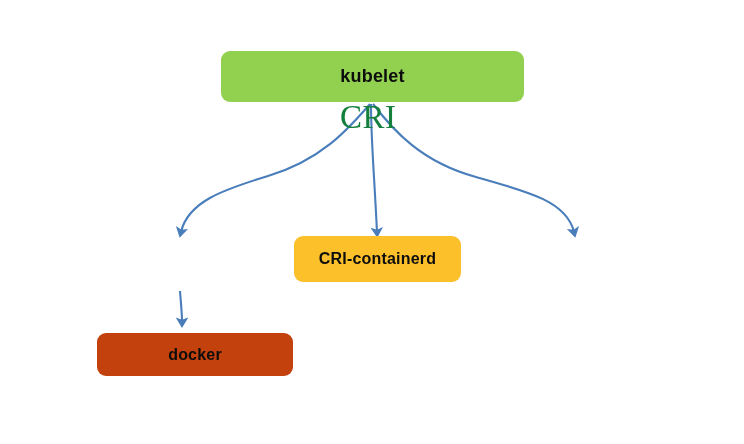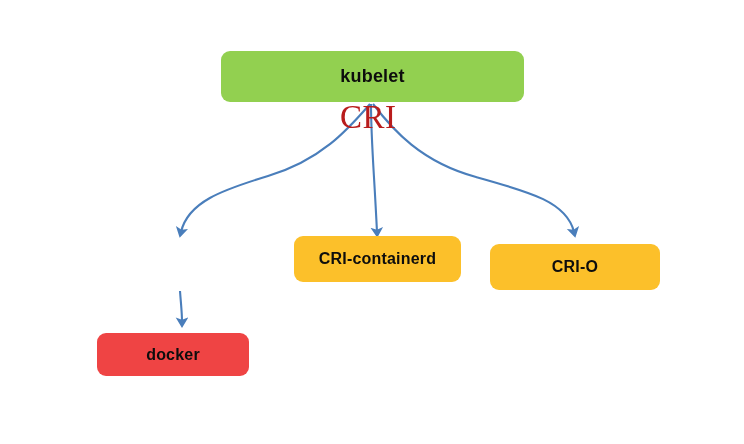--- a/index.html
+++ b/index.html
@@ -67,33 +67,33 @@
     left: 490px;
     top: 244px;
     width: 170px;
     height: 46px;
     background: #fcc02a;
     font-size: 16px;
   }
   .node-docker {
     left: 97px;
     top: 333px;
-    width: 152px;
+    width: 196px;
     height: 43px;
-    background: #ef4444;
+    background: #c2410c;
     font-size: 16px;
   }
   .edge-label {
     position: absolute;
     left: 340px;
     top: 101px;
     font-family: "Liberation Serif", serif;
     font-size: 33px;
     font-weight: normal;
-    color: #b91c1c;
+    color: #15803d;
     line-height: 1;
     letter-spacing: 0.5px;
   }
 </style>
 </head>
 <body>
 
 <div id="canvas">
 
   <svg id="edges" viewBox="0 0 744 444" width="744" height="444" xmlns="http://www.w3.org/2000/svg">
@@ -116,21 +116,18 @@
     <span>kubelet</span>
   </div>
 
   <div class="edge-label">CRI</div>
 
 
   <div class="node node-cri-containerd">
     <span>CRI-containerd</span>
   </div>
 
-  <div class="node node-cri-o">
-    <span>CRI-O</span>
-  </div>
 
   <div class="node node-docker">
     <span>docker</span>
   </div>
 
 </div>
 
 </body></html>

